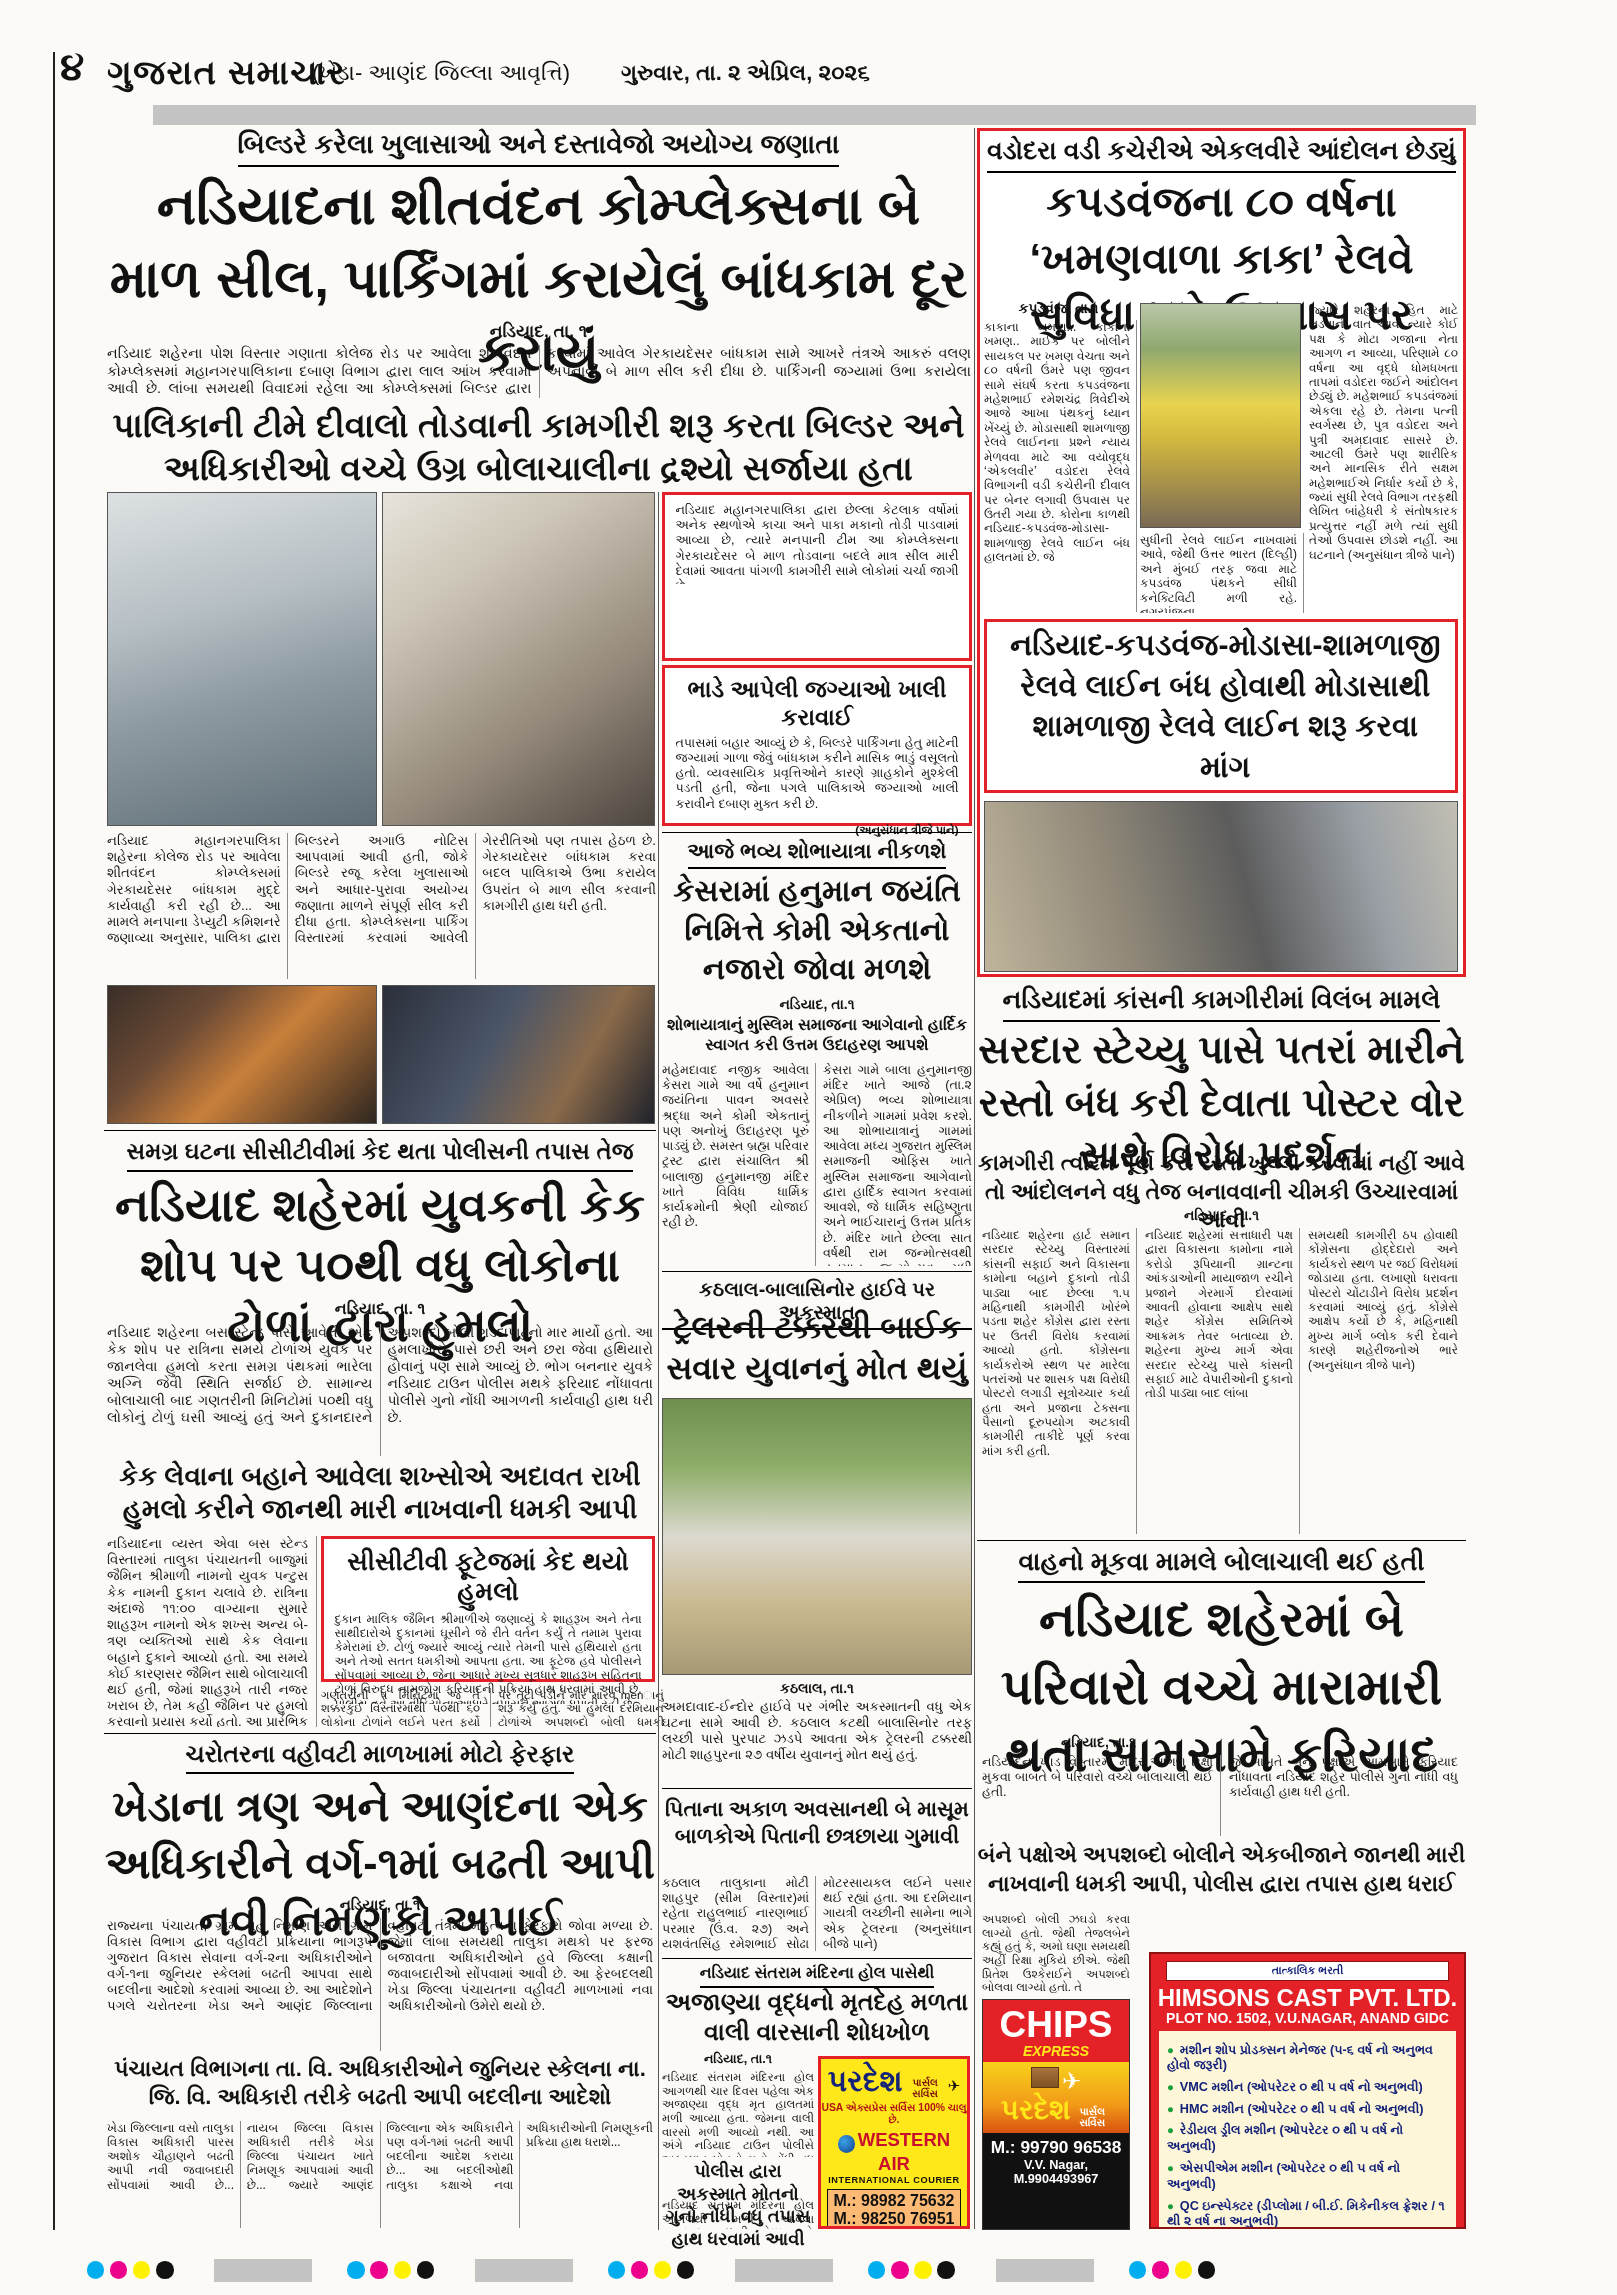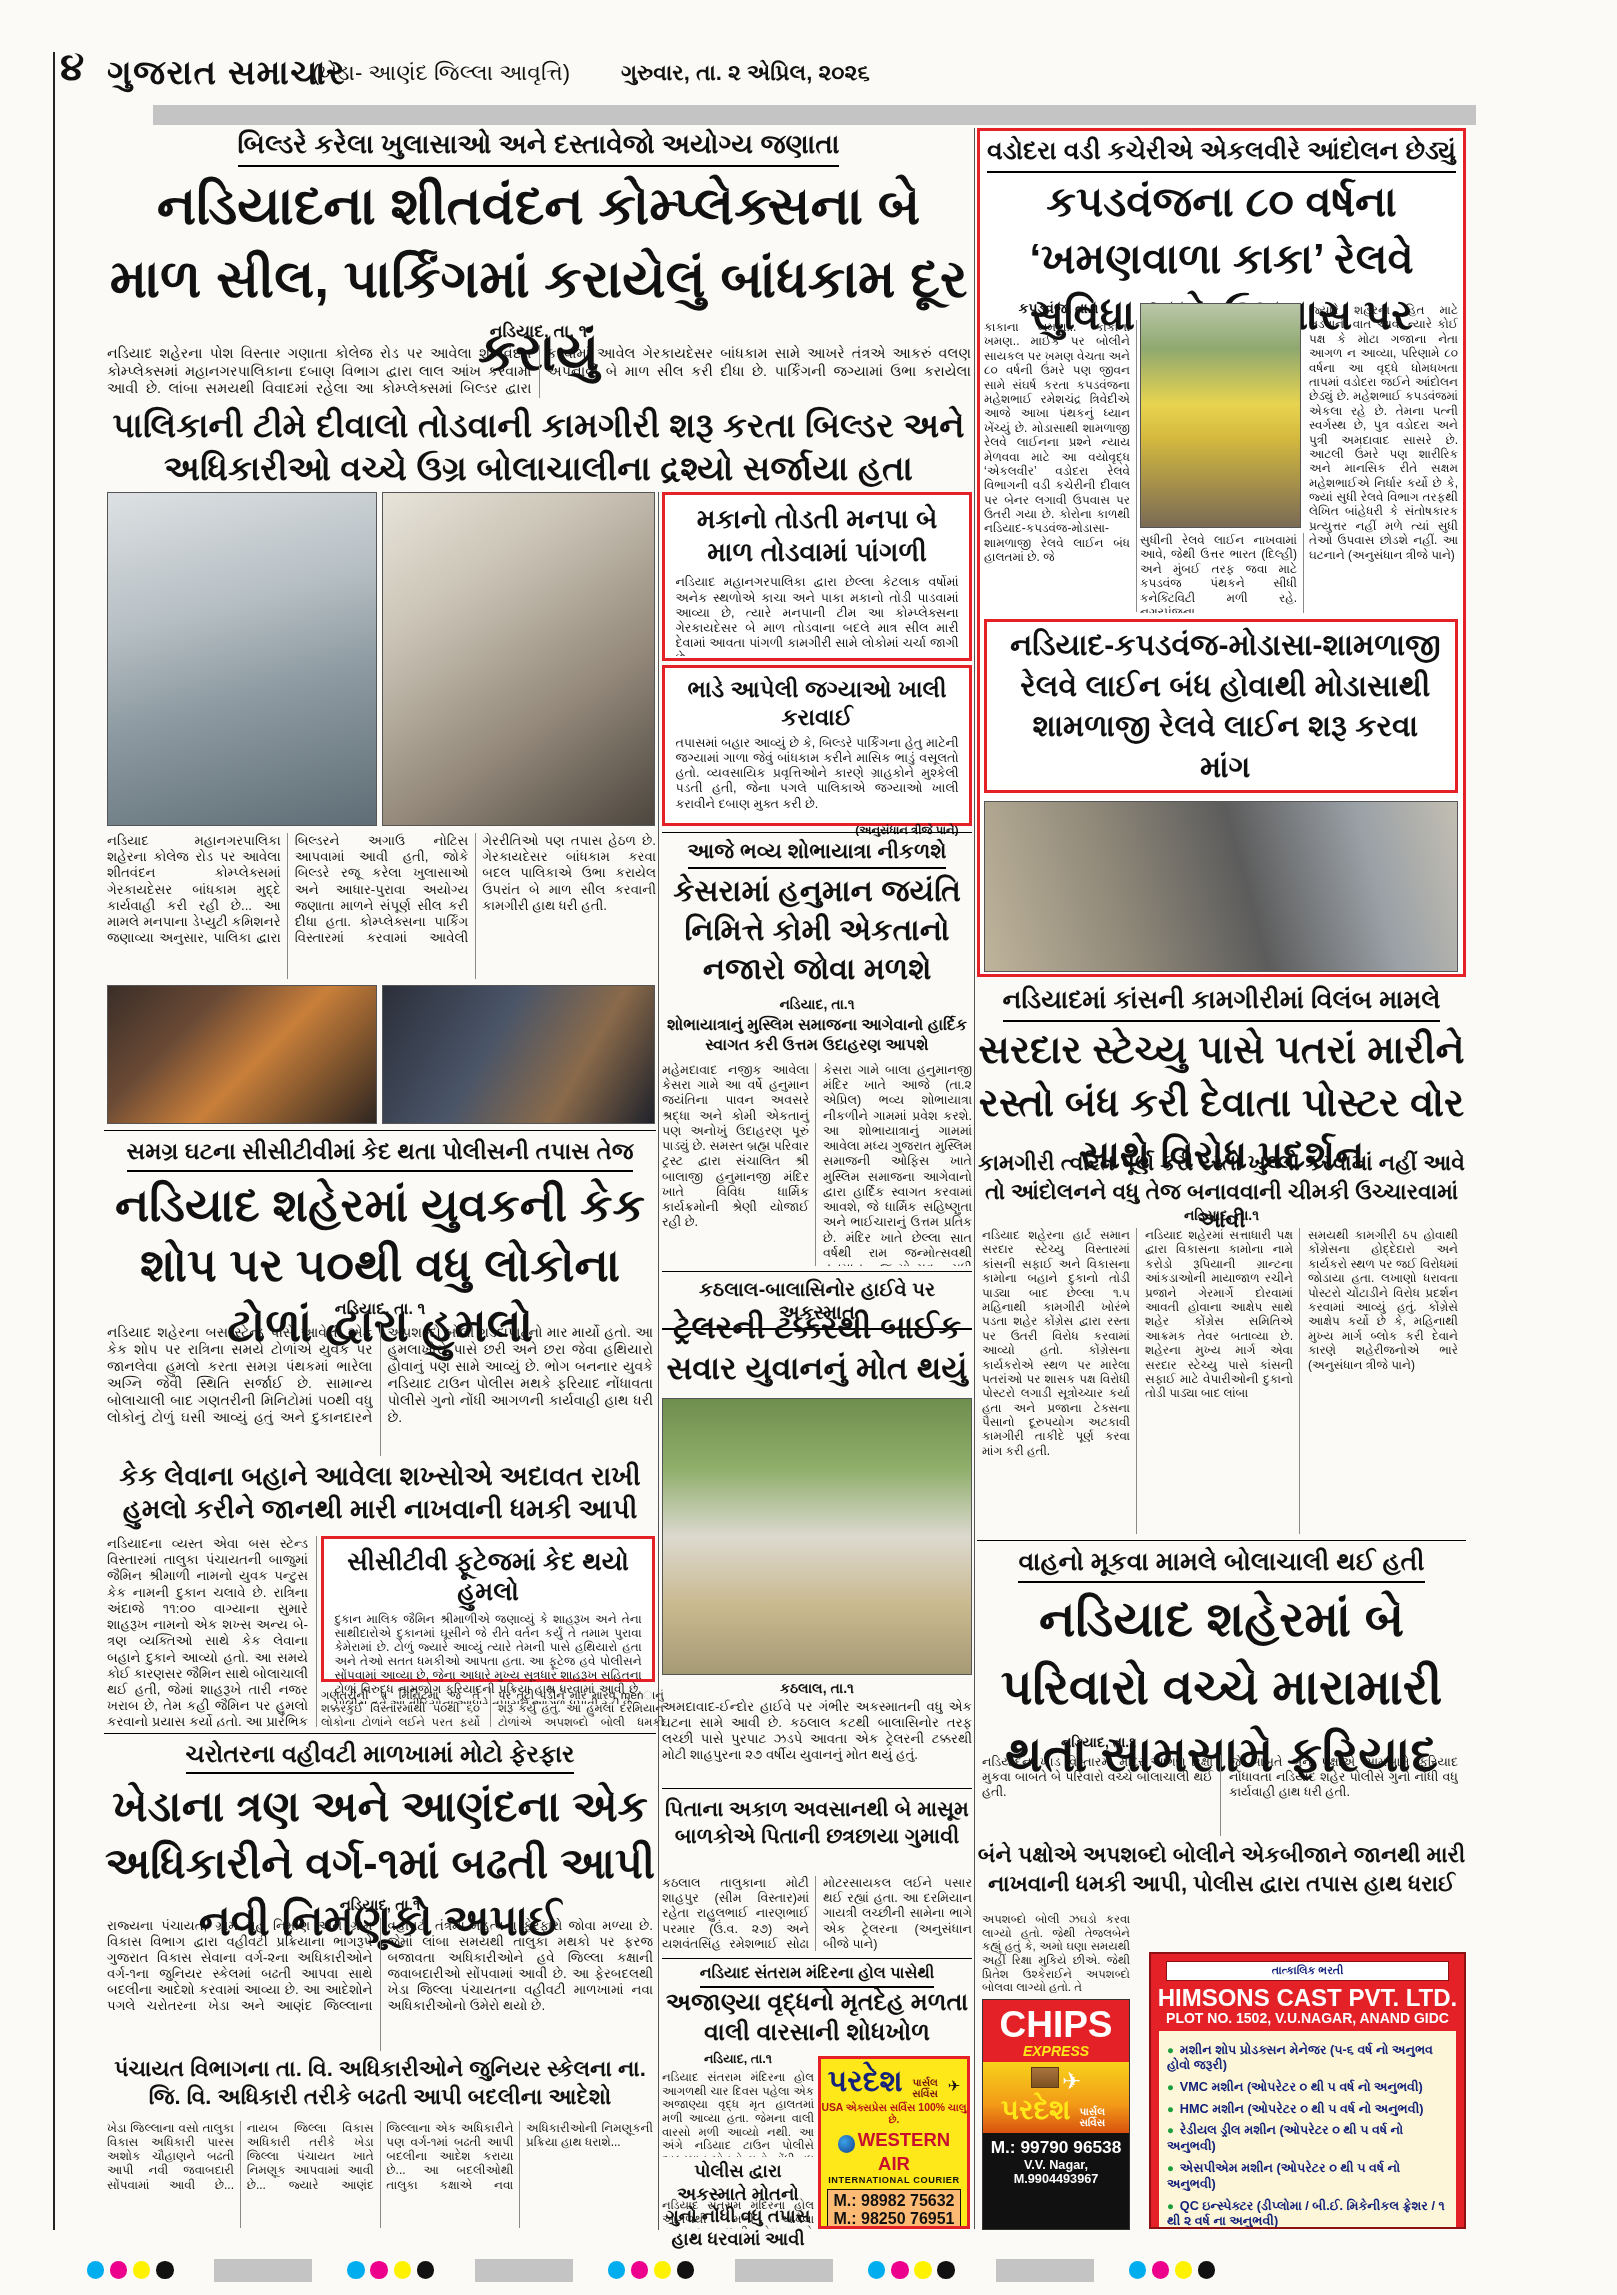--- a/index.html
+++ b/index.html
@@ -56,21 +56,20 @@
 <div class="abs kick tac" style="left:104px;top:129px;width:869px;font-size:26.6px;"><span>બિલ્ડરે કરેલા ખુલાસાઓ અને દસ્તાવેજો અયોગ્ય જણાતા</span></div>
 <div class="abs b tac" style="left:104px;top:169px;width:869px;font-size:53px;line-height:1.38;">નડિયાદના શીતવંદન કોમ્પ્લેક્સના બે માળ સીલ, પાર્કિંગમાં કરાયેલું બાંધકામ દૂર કરાયું</div>
 <div class="abs dateline" style="left:104px;top:321px;width:869px;font-size:17.3px;">નડિયાદ, તા. ૧</div>
 <div class="abs jus cols2" style="left:107px;top:345px;width:864px;height:53px;font-size:14.4px;line-height:1.22;overflow:hidden;">નડિયાદ શહેરના પોશ વિસ્તાર ગણાતા કોલેજ રોડ પર આવેલા શીતવંદન કોમ્પ્લેક્સમાં મહાનગરપાલિકાના દબાણ વિભાગ દ્વારા લાલ આંખ કરવામાં આવી છે. લાંબા સમયથી વિવાદમાં રહેલા આ કોમ્પ્લેક્સમાં બિલ્ડર દ્વારા કરવામાં આવેલ ગેરકાયદેસર બાંધકામ સામે આખરે તંત્રએ આકરું વલણ અપનાવી બે માળ સીલ કરી દીધા છે. પાર્કિંગની જગ્યામાં ઉભા કરાયેલા વ્યવસાયિક દબાણો અને દિવાલો તોડી પાડીને જાહેર સુવિધાની જગ્યા ખુલ્લી કરાવવા માટે પાલિકાના કાફલાએ મક્કમતા બતાવી હતી.</div>
 <div class="abs b tac" style="left:104px;top:404px;width:869px;font-size:34px;line-height:1.25;">પાલિકાની ટીમે દીવાલો તોડવાની કામગીરી શરૂ કરતા બિલ્ડર અને અધિકારીઓ વચ્ચે ઉગ્ર બોલાચાલીના દ્રશ્યો સર્જાયા હતા</div>
 
 <div class="abs photo ph-interior1" style="left:107px;top:492px;width:270px;height:334px;"></div>
 <div class="abs photo ph-interior2" style="left:382px;top:492px;width:273px;height:334px;"></div>
 
 <div class="abs redbox" style="left:662px;top:492px;width:310px;height:169px;">
-  <div class="b tac" style="font-size:26.6px;line-height:1.25;margin-bottom:5.8px;">મકાનો તોડતી મનપા બે માળ તોડવામાં પાંગળી</div>
   <div class="jus" style="font-size:12.7px;line-height:1.2;overflow:hidden;height:81px;">નડિયાદ મહાનગરપાલિકા દ્વારા છેલ્લા કેટલાક વર્ષોમાં અનેક સ્થળોએ કાચા અને પાકા મકાનો તોડી પાડવામાં આવ્યા છે, ત્યારે મનપાની ટીમ આ કોમ્પ્લેક્સના ગેરકાયદેસર બે માળ તોડવાના બદલે માત્ર સીલ મારી દેવામાં આવતા પાંગળી કામગીરી સામે લોકોમાં ચર્ચા જાગી છે...</div>
 </div>
 <div class="abs redbox" style="left:662px;top:665px;width:310px;height:161px;">
   <div class="b tac" style="font-size:23px;line-height:1.2;margin-bottom:4.6px;">ભાડે આપેલી જગ્યાઓ ખાલી કરાવાઈ</div>
   <div class="jus" style="font-size:12.7px;line-height:1.2;overflow:hidden;height:87px;">તપાસમાં બહાર આવ્યું છે કે, બિલ્ડરે પાર્કિંગના હેતુ માટેની જગ્યામાં ગાળા જેવું બાંધકામ કરીને માસિક ભાડું વસૂલતો હતો. વ્યવસાયિક પ્રવૃત્તિઓને કારણે ગ્રાહકોને મુશ્કેલી પડતી હતી, જેના પગલે પાલિકાએ જગ્યાઓ ખાલી કરાવીને દબાણ મુક્ત કરી છે.</div>
   <div class="b" style="font-size:11.6px;text-align:right;">(અનુસંધાન ત્રીજે પાને)</div>
 </div>
 
 <div class="abs jus cols3" style="left:107px;top:833px;width:549px;height:146px;font-size:13.3px;line-height:1.22;overflow:hidden;">નડિયાદ મહાનગરપાલિકા શહેરના કોલેજ રોડ પર આવેલા શીતવંદન કોમ્પ્લેક્સમાં ગેરકાયદેસર બાંધકામ મુદ્દે કાર્યવાહી કરી રહી છે... આ મામલે મનપાના ડેપ્યુટી કમિશનરે જણાવ્યા અનુસાર, પાલિકા દ્વારા બિલ્ડરને અગાઉ નોટિસ આપવામાં આવી હતી, જોકે બિલ્ડરે રજૂ કરેલા ખુલાસાઓ અને આધાર-પુરાવા અયોગ્ય જણાતા માળને સંપૂર્ણ સીલ કરી દીધા હતા. કોમ્પ્લેક્સના પાર્કિંગ વિસ્તારમાં કરવામાં આવેલી ગેરરીતિઓ પણ તપાસ હેઠળ છે. ગેરકાયદેસર બાંધકામ કરવા બદલ પાલિકાએ ઉભા કરાયેલ ઉપરાંત બે માળ સીલ કરવાની કામગીરી હાથ ધરી હતી.</div>
 

